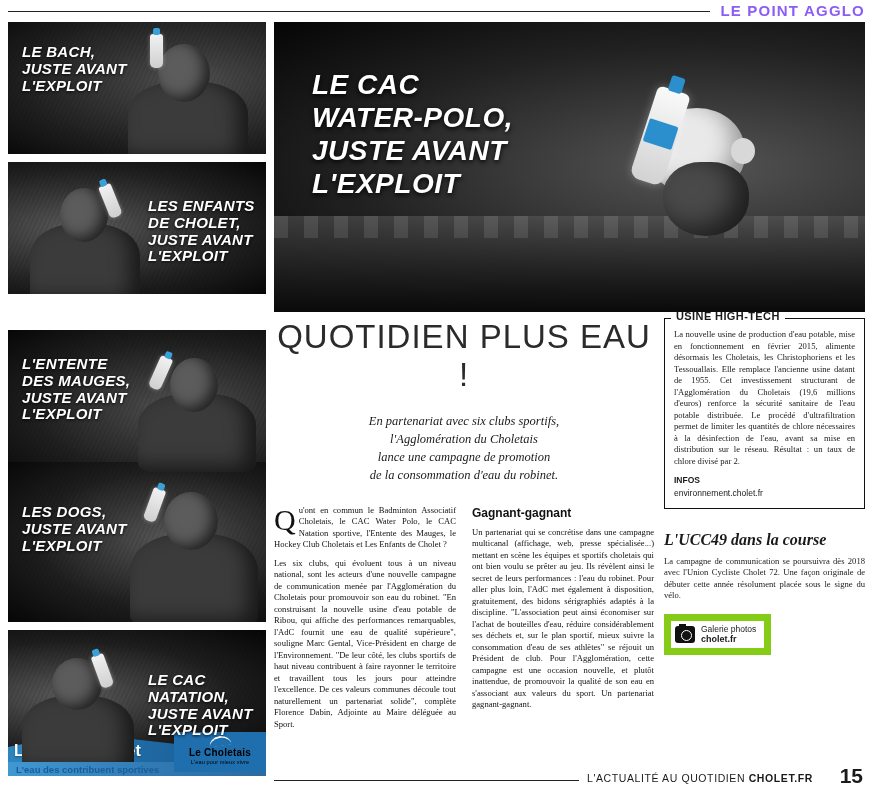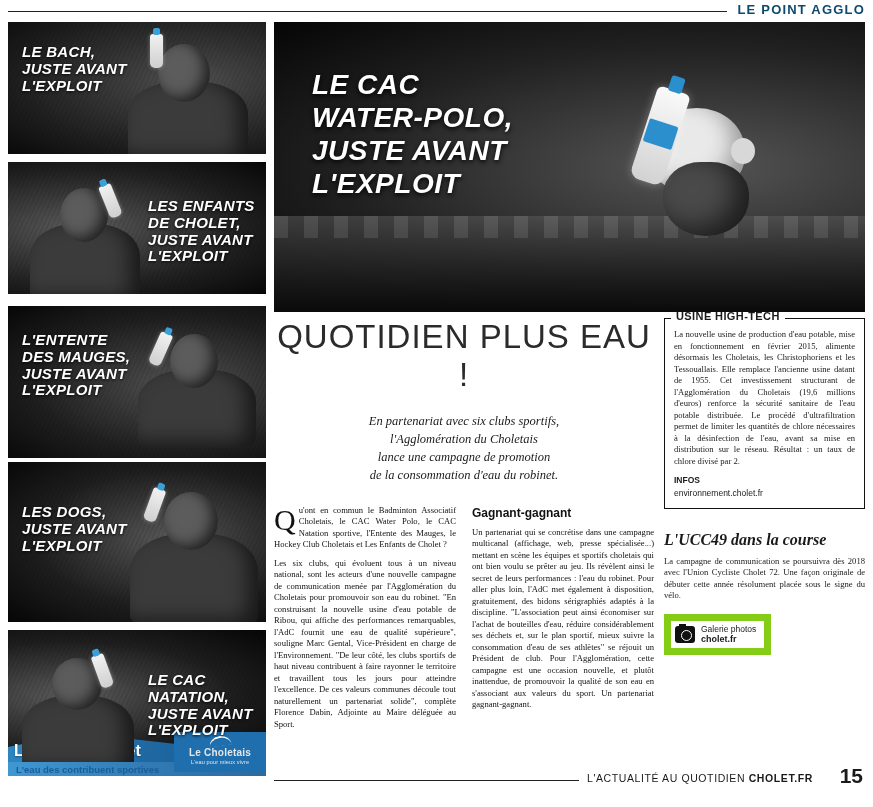--- a/index.html
+++ b/index.html
@@ -25,24 +25,24 @@
   .header-rule {
     position: absolute;
     top: 11px; left: 8px;
     width: 720px;
     height: 1px;
     background: #222;
   }
   .header-title {
     position: absolute;
     top: 2px; right: 8px;
-    font-size: 13px;
+    font-size: 15px;
     font-weight: bold;
     letter-spacing: 1.2px;
-    color: #0c4a6e;
+    color: #8b5cf6;
     background: #fff;
     padding-left: 10px;
   }
 
   
   .photo-col {
     position: absolute;
     top: 22px; left: 8px;
     width: 258px;
     height: 720px;
@@ -76,21 +76,21 @@
     letter-spacing: 0.3px;
     text-transform: uppercase;
     font-size: 15px;
     text-shadow: 0 1px 3px rgba(0,0,0,.9);
     z-index: 4;
   }
 
   
   #p1 { top: 0;   height: 132px; }
   #p2 { top: 140px; height: 132px; }
-  #p3 { top: 284px; height: 152px; }
+  #p3 { top: 308px; height: 152px; }
   #p4 { top: 440px; height: 160px; }
   #p5 { top: 608px; height: 132px; }
 
   #p1 .cap { top: 22px; left: 14px; }
   #p2 .cap { top: 36px; left: 140px; }
   #p3 .cap { top: 26px; left: 14px; }
   #p4 .cap { top: 42px; left: 14px; }
   #p5 .cap { top: 42px; left: 140px; }
   .bottle {
     position: absolute;
@@ -378,21 +378,21 @@
     top: 36px; left: 8px;
     color: #1a5d96;
     font-size: 9.5px;
     font-weight: bold;
   }
   .logo-box {
     position: absolute;
     top: 4px; right: 0;
     width: 92px; height: 40px;
     background: #1f6fae;
-    color: #e5e5e5;
+    color: #000000;
     text-align: center;
     padding-top: 4px;
   }
   .logo-box .swirl {
     width: 22px; height: 10px;
     margin: 0 auto 1px auto;
     border-top: 2.5px solid #fff;
     border-radius: 50% 50% 0 0 / 100% 100% 0 0;
     transform: rotate(-8deg);
   }

